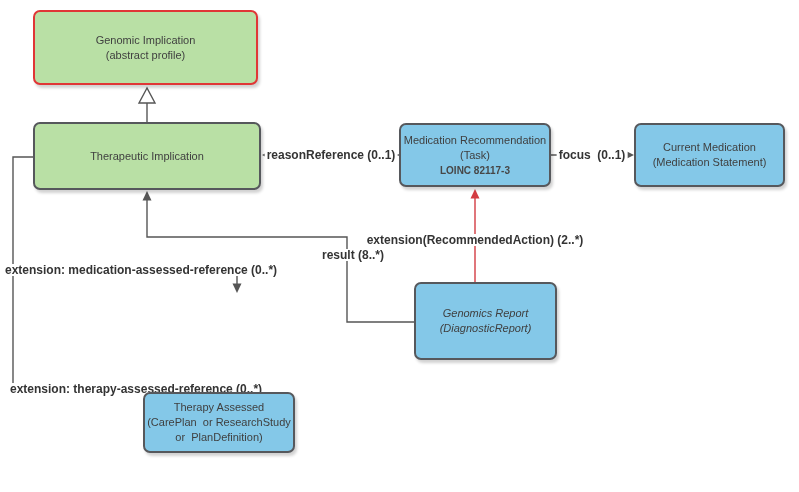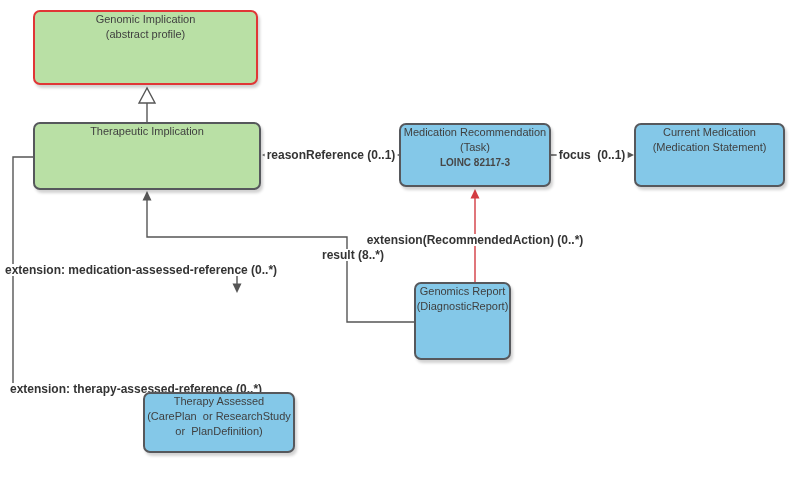--- a/index.html
+++ b/index.html
@@ -12,20 +12,21 @@
   }
   #edges{position:absolute;left:0;top:0;width:799px;height:492px;}
   .node{
     position:absolute;
     box-sizing:border-box;
     border:2px solid #56585c;
     border-radius:7px;
     display:flex;
     flex-direction:column;
     align-items:center;
+    justify-content:center;
     text-align:center;
     color:#3f3f3f;
     font-size:11px;
     line-height:1.35;
     box-shadow:2px 3px 3px rgba(0,0,0,0.18);
   }
   .green{background:#b9e0a5;}
   .blue{background:#84c8e8;}
   .red-border{border-color:#e03636;}
   .bl{white-space:pre;}
@@ -87,21 +88,21 @@
     <g>
       <polyline points="13,388 237,388 237,406" fill="none" stroke="#565656" stroke-width="1.4"></polyline>
       <polygon points="237,412 232.5,402.5 241.5,402.5" fill="#565656"></polygon>
     </g>
   </svg>
 
   <div class="edge-label centered" style="left:331px;top:155px;">reasonReference (0..1)</div>
 
   <div class="edge-label centered" style="left:592px;top:155px;">focus  (0..1)</div>
 
-  <div class="edge-label centered" style="left:475px;top:240px;">extension(RecommendedAction) (0..*)</div>
+  <div class="edge-label centered" style="left:475px;top:240px;">extension(RecommendedAction) (2..*)</div>
 
   <div class="edge-label centered" style="left:353px;top:255px;">result (8..*)</div>
 
   <div class="edge-label left-anchored" style="left:3px;top:270px;">extension: medication-assessed-reference (0..*)</div>
 
   <div class="edge-label left-anchored" style="left:8px;top:389px;">extension: therapy-assessed-reference (0..*)</div>
 
   <div class="node green red-border" style="left:33px;top:10px;width:225px;height:75px;">
     <div class="bl">Genomic Implication</div>
     <div class="bl">(abstract profile)</div>
@@ -122,18 +123,18 @@
     <div class="bl">(Medication Statement)</div>
   </div>
 
 
   <div class="node blue" style="left:143px;top:392px;width:152px;height:61px;">
     <div class="bl">Therapy Assessed</div>
     <div class="bl">(CarePlan  or ResearchStudy</div>
     <div class="bl">or  PlanDefinition)</div>
   </div>
 
-  <div class="node blue" style="left:414px;top:282px;width:97px;height:78px;">
+  <div class="node blue" style="left:414px;top:282px;width:143px;height:78px;font-style:italic;">
     <div class="bl">Genomics Report</div>
     <div class="bl">(DiagnosticReport)</div>
   </div>
 
 </div>
 
 </body></html>

